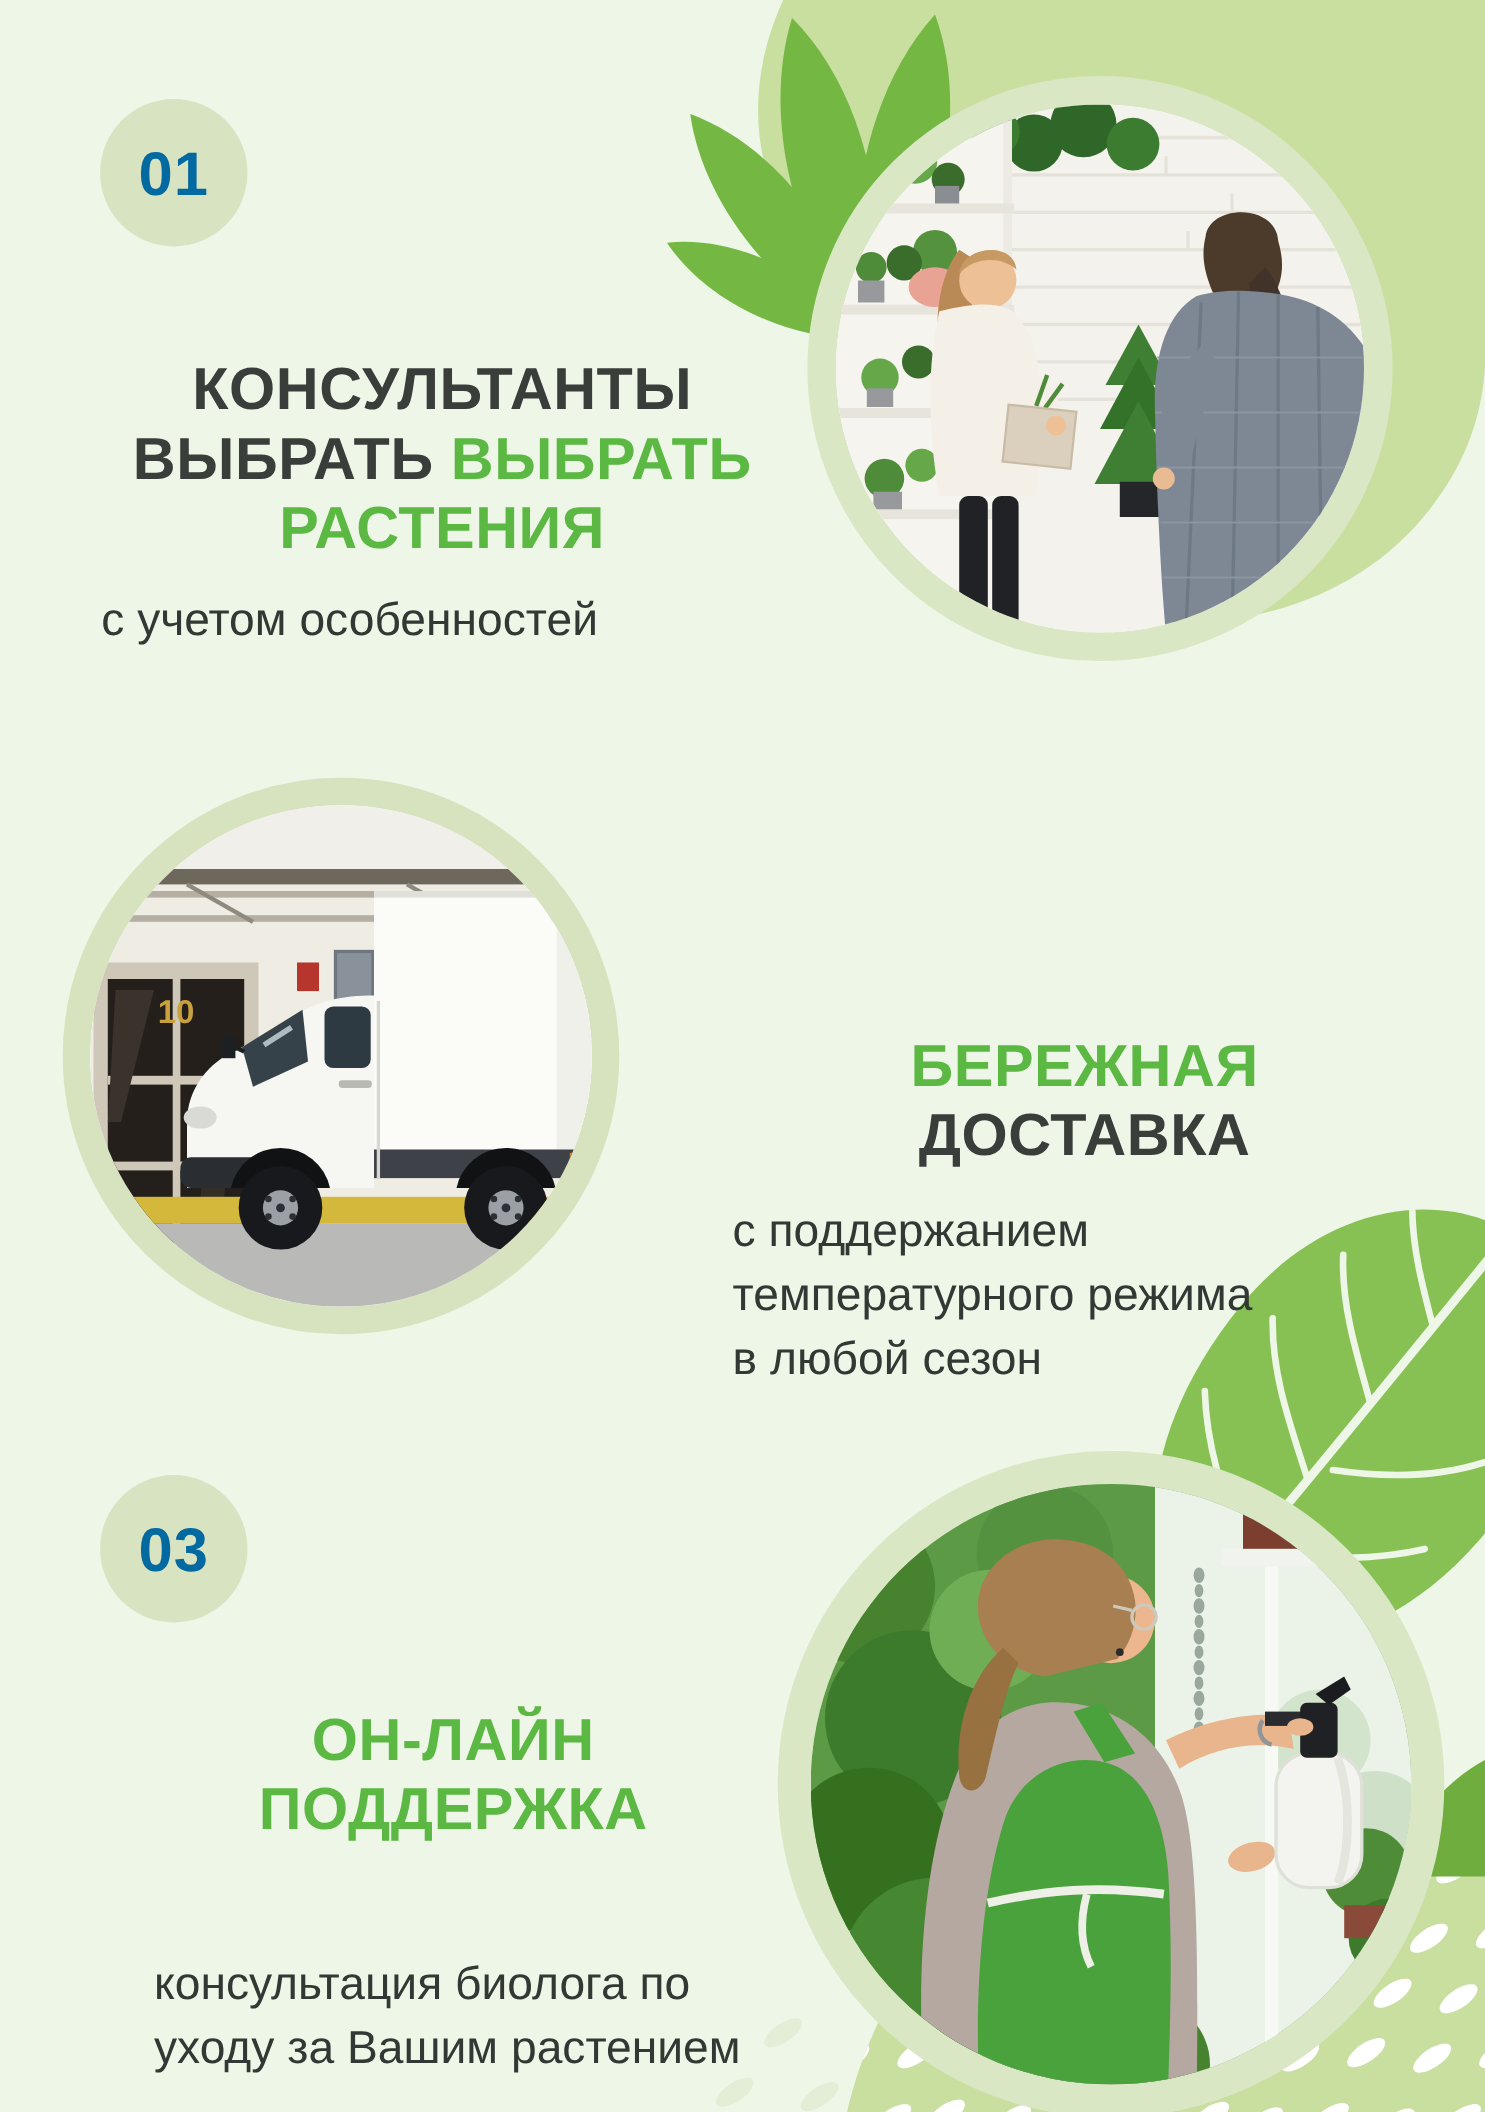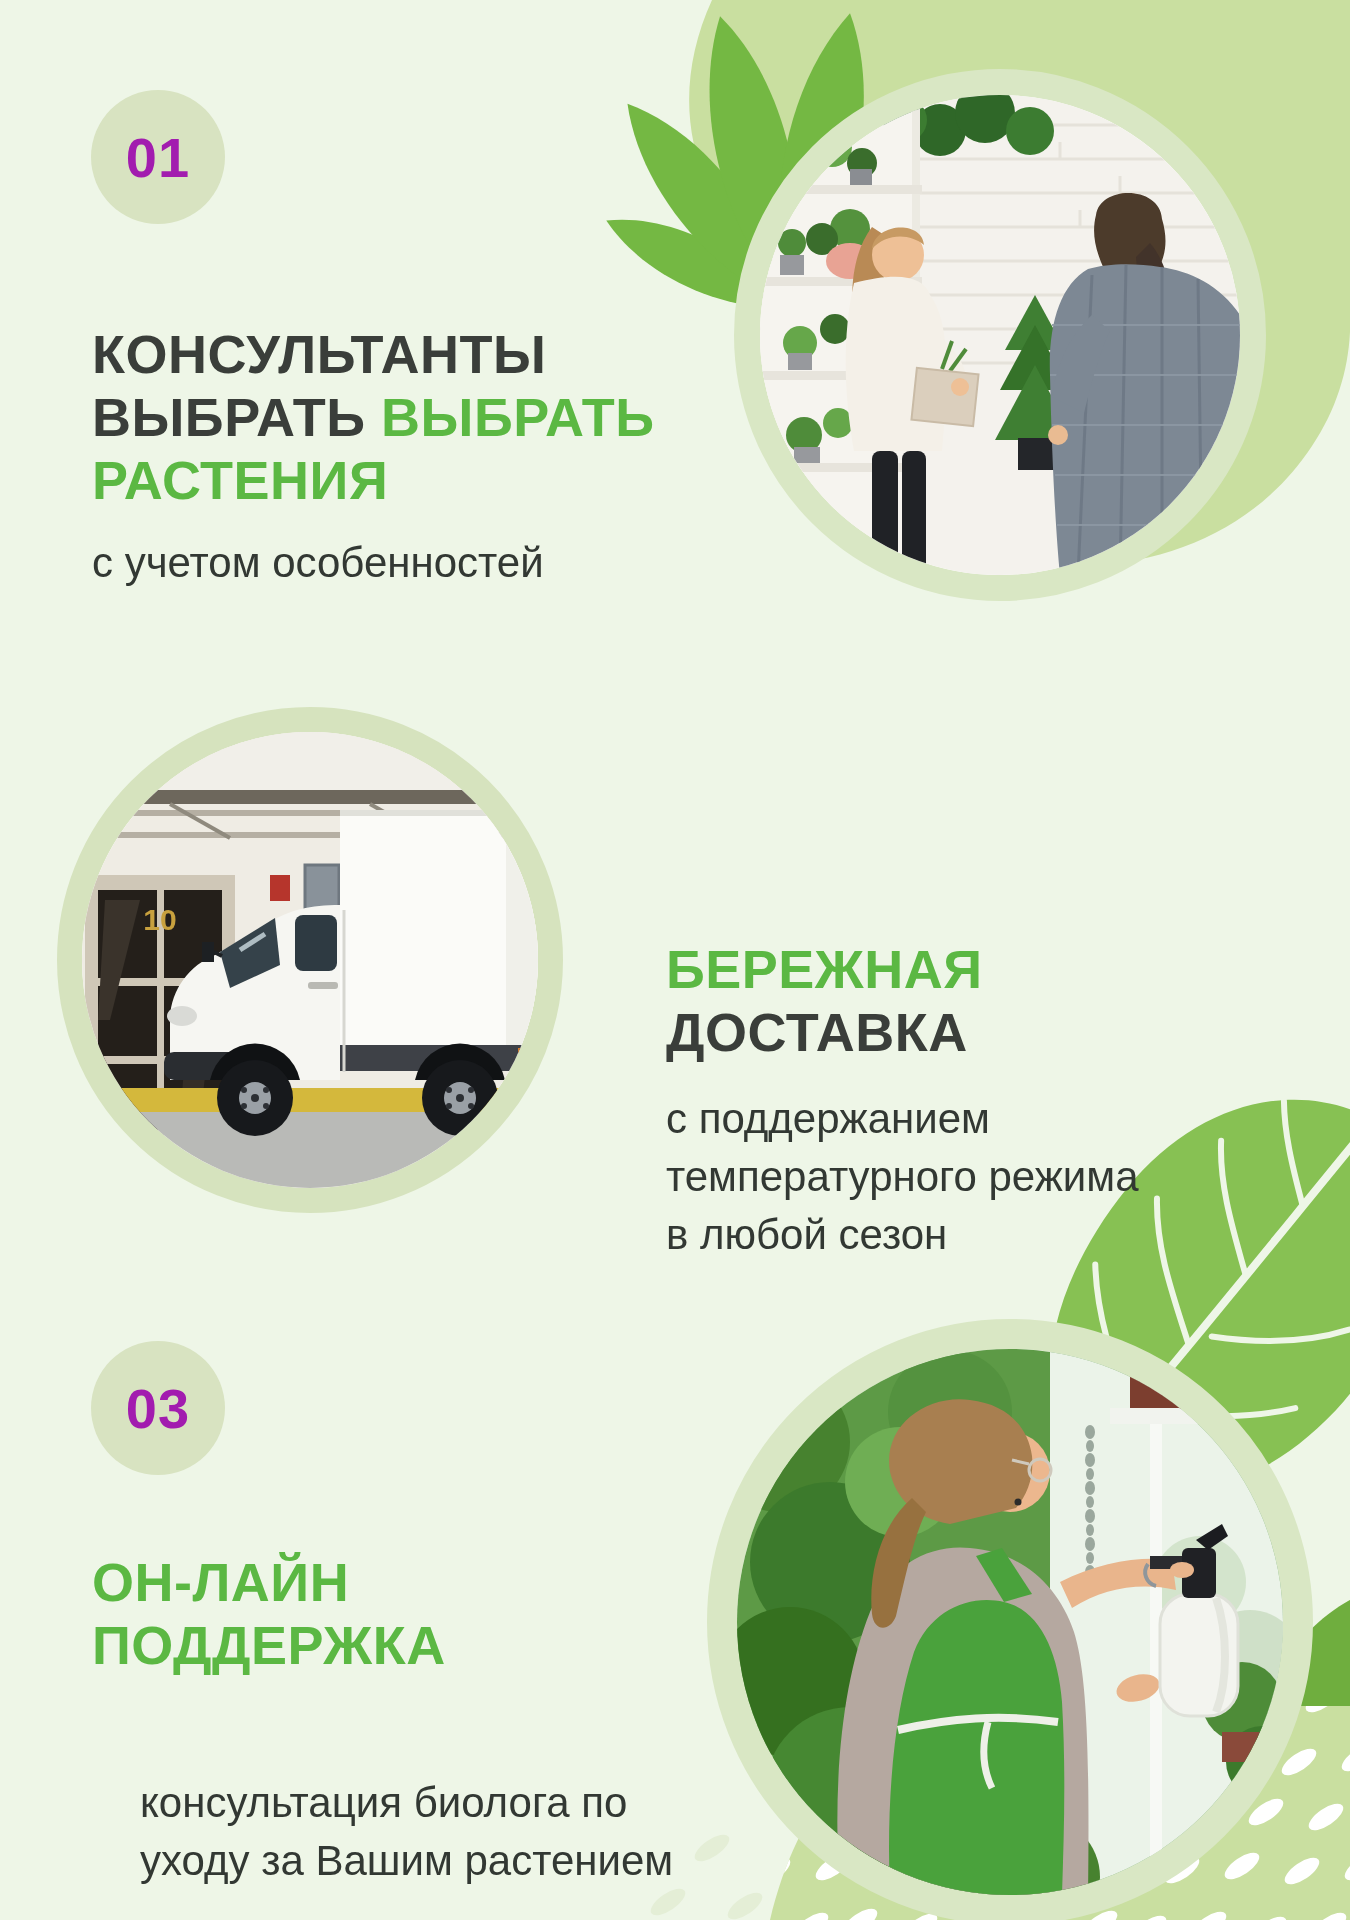--- a/index.html
+++ b/index.html
@@ -6,29 +6,29 @@
   body{font-family:"Liberation Sans","DejaVu Sans",sans-serif;}
   .page{position:relative;width:1350px;height:1920px;background:#eef6e7;overflow:hidden;}
   .decor{position:absolute;left:0;top:0;z-index:1;}
   .photo{position:absolute;border-radius:50%;box-sizing:border-box;overflow:hidden;z-index:2;background:#fff;}
   .photo svg{display:block;}
   .photo-1{left:734px;top:69px;width:532px;height:532px;border:26px solid #d9e7c4;}
   .photo-2{left:57px;top:707px;width:506px;height:506px;border:25px solid #d6e3be;}
   .photo-3{left:707px;top:1319px;width:606px;height:606px;border:30px solid #d9e7c4;}
   .num-badge{position:absolute;z-index:3;width:134px;height:134px;border-radius:50%;
      background:#d8e3c1;display:flex;align-items:center;justify-content:center;
-     color:#a21caf;font-size:56px;font-weight:800;letter-spacing:1px;}
+     color:#0369a1;font-size:56px;font-weight:800;letter-spacing:1px;}
   .badge-1{left:91px;top:90px;}
   .badge-2{left:664px;top:709px;}
   .badge-3{left:91px;top:1341px;}
   .title{position:absolute;z-index:3;font-weight:800;font-size:54px;line-height:63px;
      letter-spacing:.5px;color:#3a3e3a;}
   .title .green{color:#5bb843;}
   .title span{display:inline;}
-  .title .line{display:block;}
+  .title .line{display:block;text-align:center;}
   .title-1{left:92px;top:278px;width:620px;}
   .title-2{left:666px;top:893px;width:640px;}
   .title-3{left:92px;top:1506px;width:640px;}
   .subtitle{position:absolute;z-index:3;font-size:42px;line-height:58px;color:#323833;font-weight:400;}
   .subtitle .line{display:block;}
   .sub-1{left:92px;top:492px;width:620px;}
   .sub-2{left:666px;top:1048px;width:560px;}
   .sub-3{left:108px;top:1732px;width:640px;margin-left:32px;}
 </style>
 </head>

